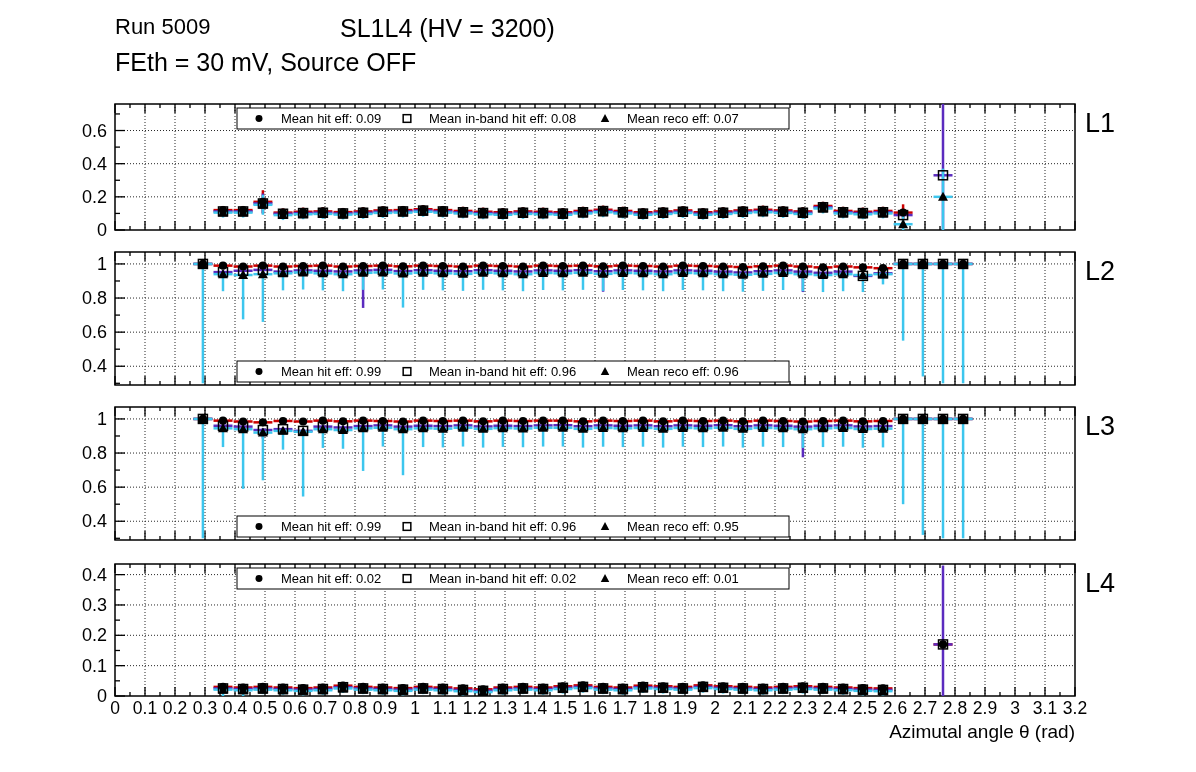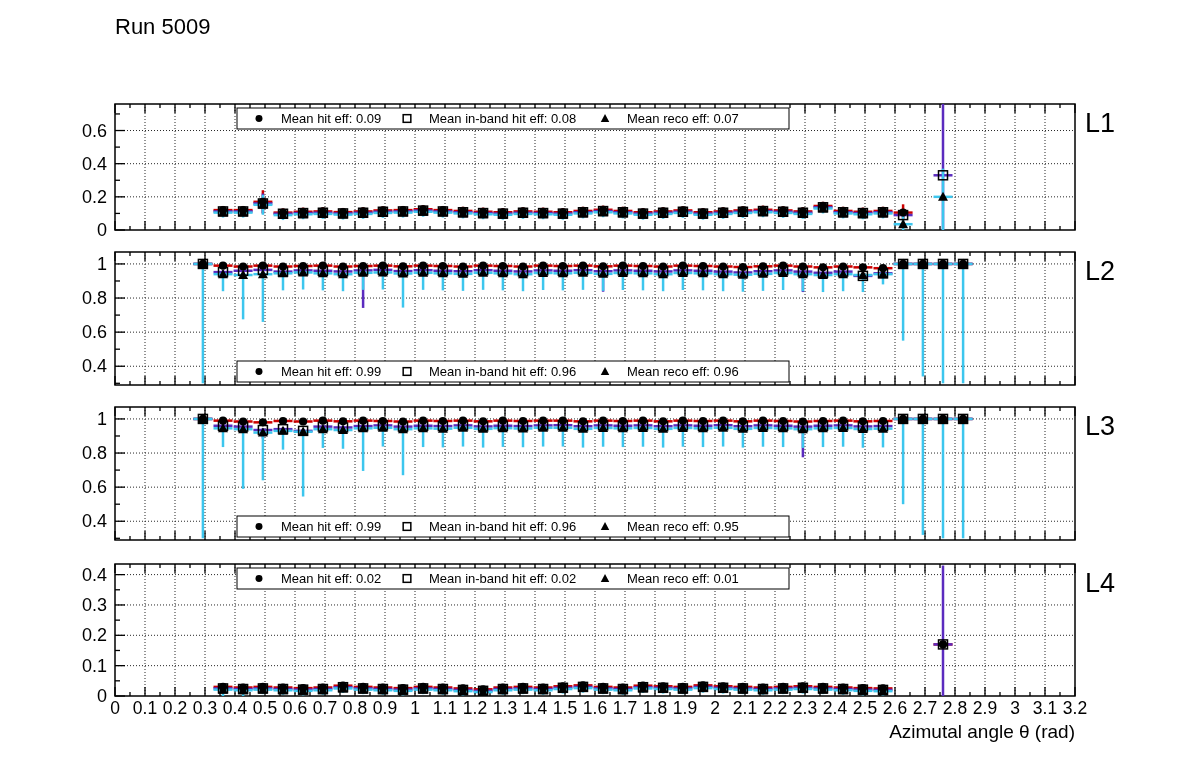--- a/index.html
+++ b/index.html
@@ -2211,13 +2211,15 @@
         <text x="925" y="714" text-anchor="middle" font-size="17.5">2.7</text>
         <text x="955" y="714" text-anchor="middle" font-size="17.5">2.8</text>
         <text x="985.0000000000001" y="714" text-anchor="middle" font-size="17.5">2.9</text>
         <text x="1015" y="714" text-anchor="middle" font-size="17.5">3</text>
         <text x="1045" y="714" text-anchor="middle" font-size="17.5">3.1</text>
         <text x="1075" y="714" text-anchor="middle" font-size="17.5">3.2</text>
         <text x="1075" y="738" text-anchor="end" font-size="19">Azimutal angle θ (rad)</text>
       </g>
     </svg>
   <div class="t-run">Run 5009</div>
+  <div class="t-chamber">SL1L4 (HV = 3200)</div>
+  <div class="t-cond">FEth = 30 mV, Source OFF</div>
 </div>
 
 </body></html>

